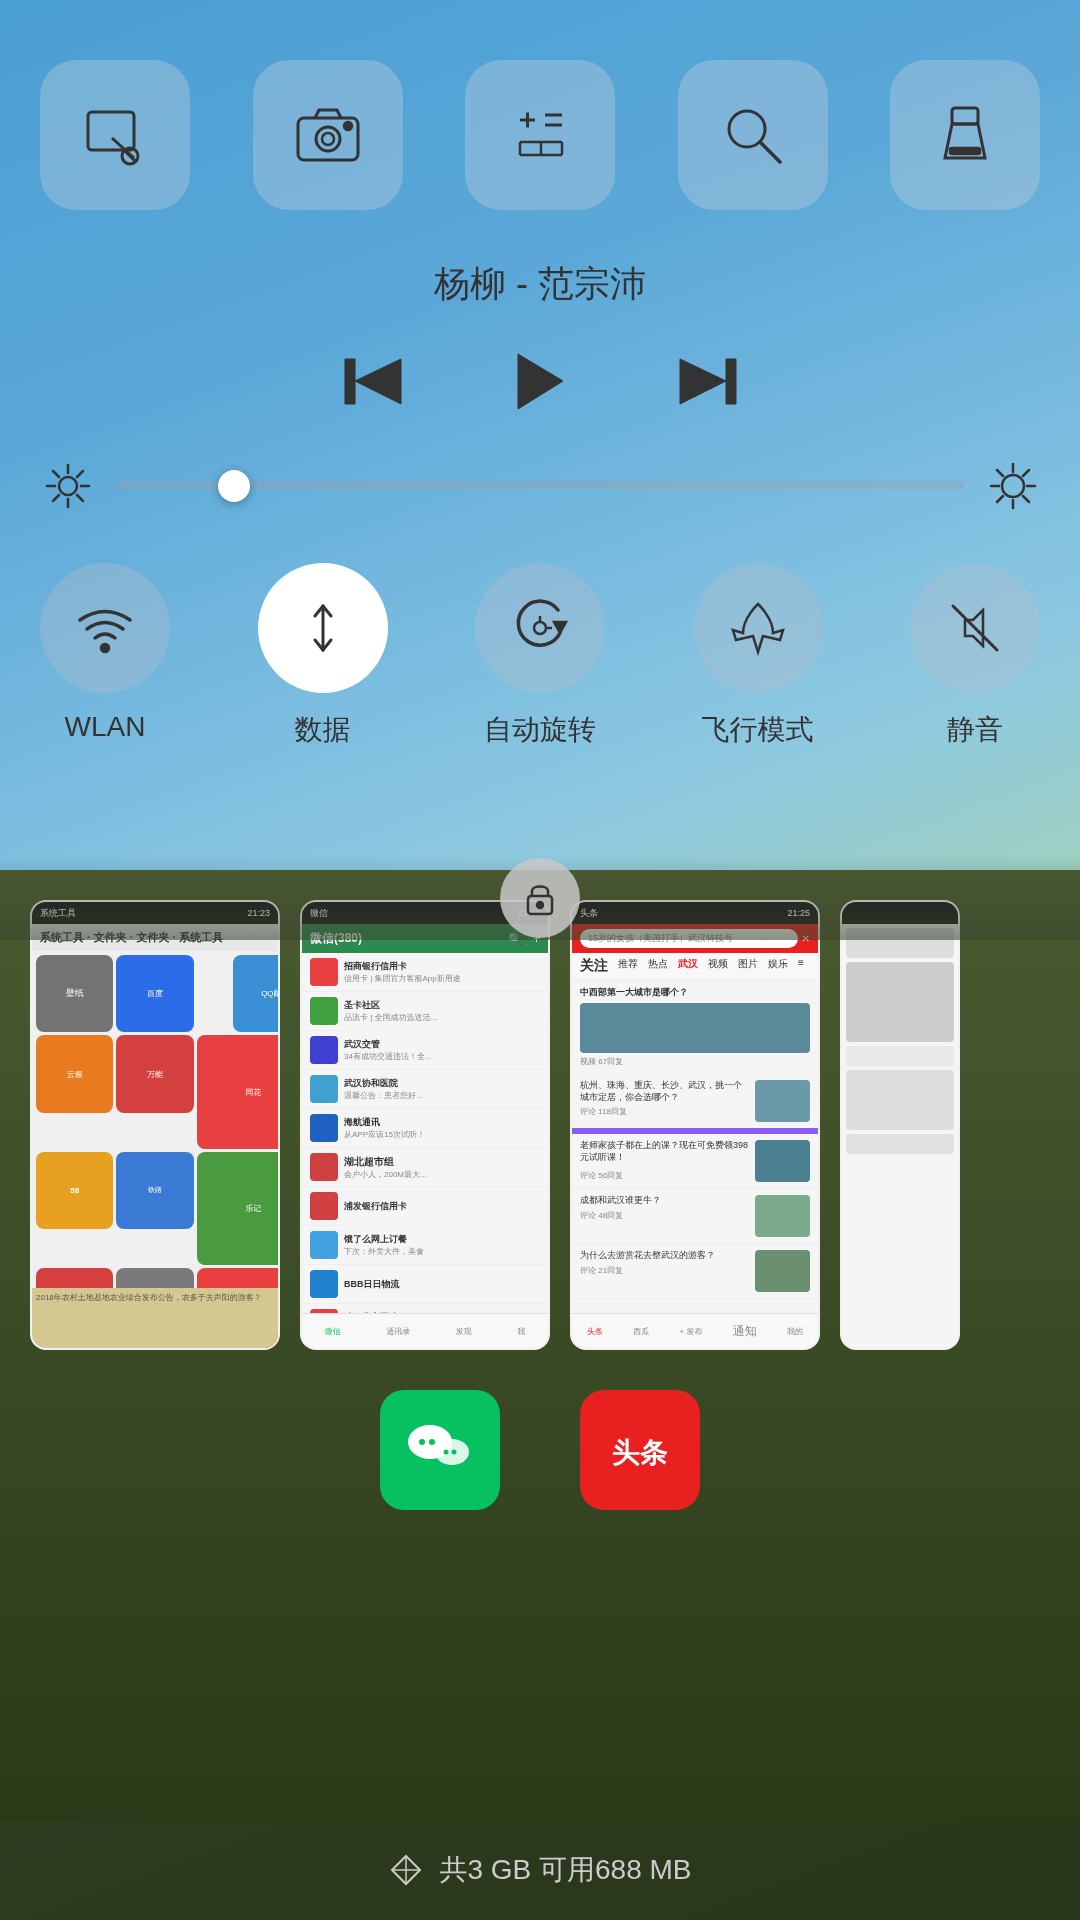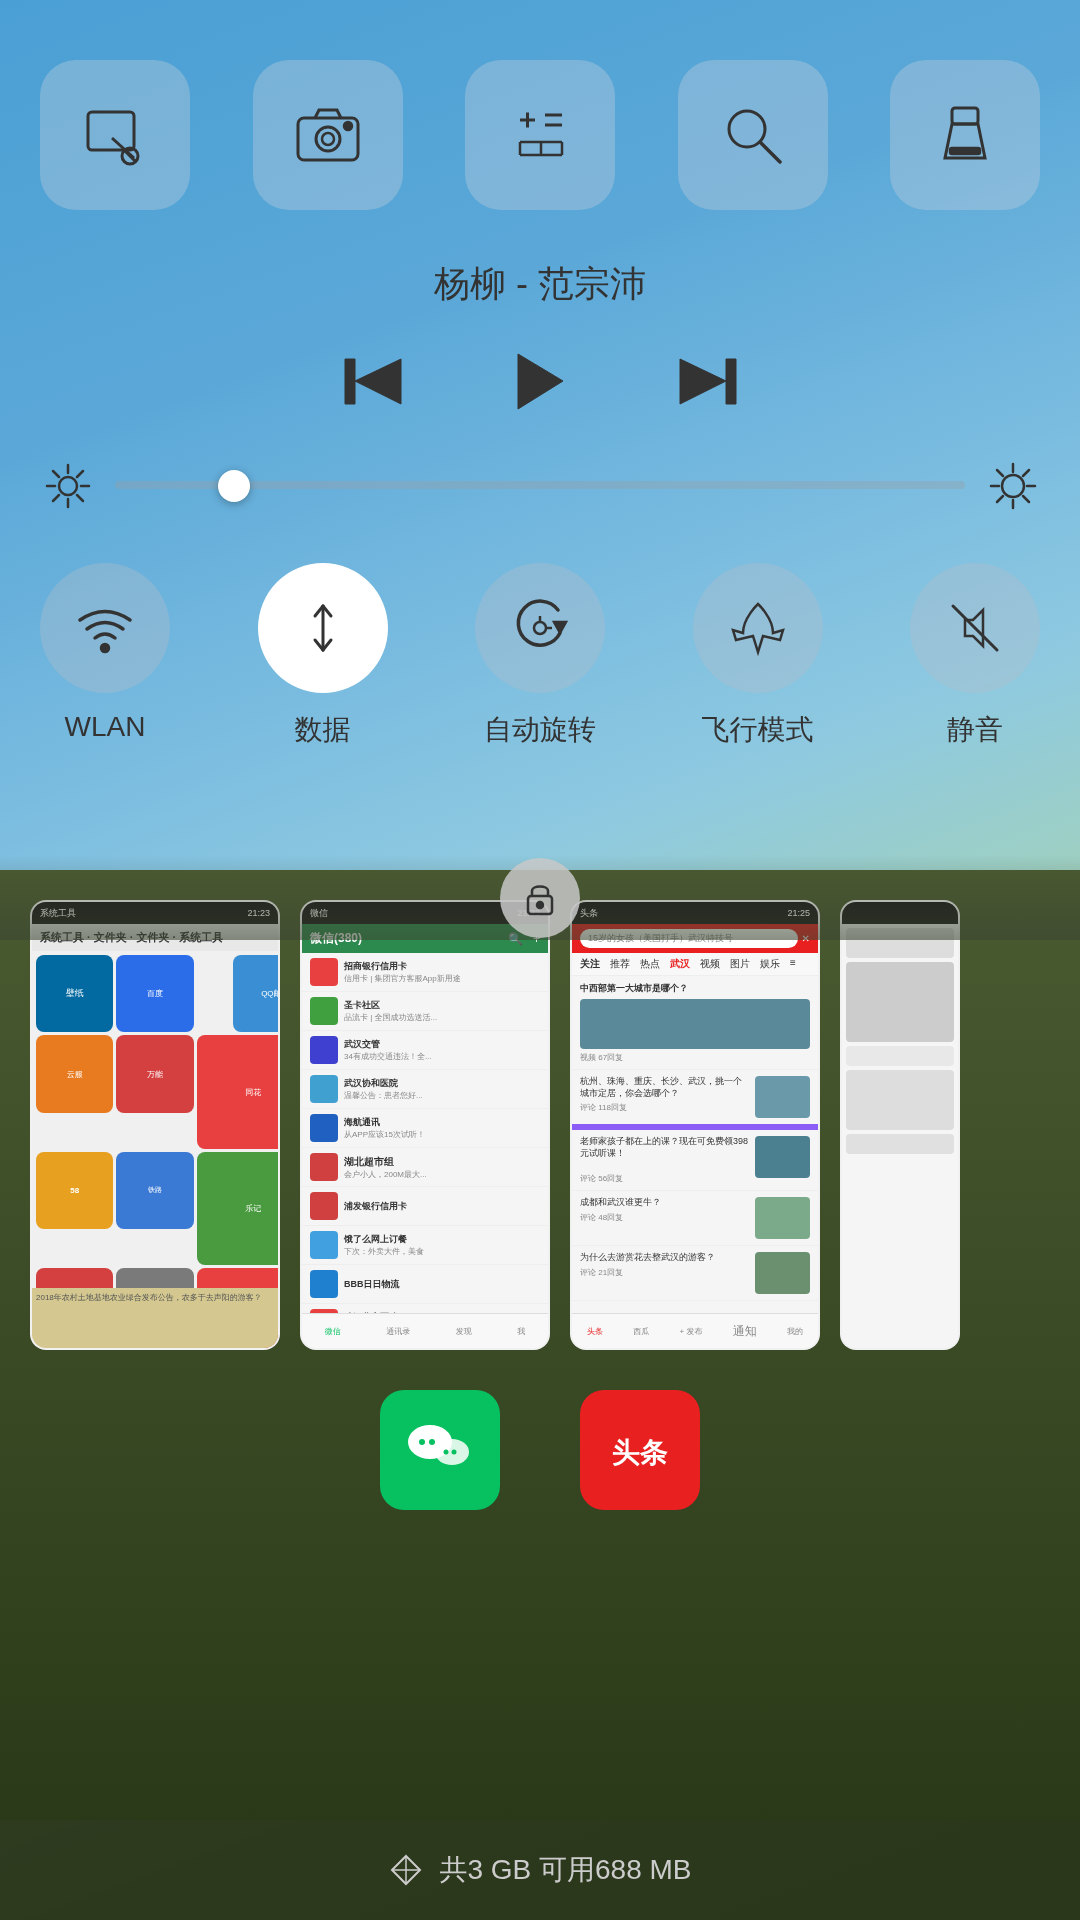--- a/index.html
+++ b/index.html
@@ -509,21 +509,21 @@
 
     <div class="app-card" style="width:250px;height:450px;">
       <div style="height:100%;background:#f0f0f0;position:relative;overflow:hidden;">
         <div class="screen-status" style="height:22px;background:#1a1a1a;display:flex;align-items:center;justify-content:space-between;padding:0 8px;">
           <span style="font-size:9px;color:white;">系统工具</span>
           <span style="font-size:9px;color:white;">21:23</span>
         </div>
         <div style="background:#e8e8e8;padding:6px 8px;font-size:11px;color:#333;font-weight:bold;">系统工具 · 文件夹 · 文件夹 · 系统工具</div>
         <div style="padding:4px;background:#f0f0f0;">
           <div style="display:grid;grid-template-columns:1fr 1fr 1fr;gap:3px;">
-            <div style="background:#0369a1;border-radius:8px;aspect-ratio:1;display:flex;align-items:center;justify-content:center;font-size:9px;color:white;">壁纸</div>
+            <div style="background:#737373;border-radius:8px;aspect-ratio:1;display:flex;align-items:center;justify-content:center;font-size:9px;color:white;">壁纸</div>
             <div style="background:#2b6de8;border-radius:8px;aspect-ratio:1;display:flex;align-items:center;justify-content:center;font-size:8px;color:white;">百度</div>
             <div style="background:#3a8fd4;border-radius:8px;aspect-ratio:1;display:flex;align-items:center;justify-content:center;font-size:8px;color:white;margin-left:36px;">QQ邮</div>
             <div style="background:#e87a20;border-radius:8px;aspect-ratio:1;display:flex;align-items:center;justify-content:center;font-size:8px;color:white;">云服</div>
             <div style="background:#d44040;border-radius:8px;aspect-ratio:1;display:flex;align-items:center;justify-content:center;font-size:8px;color:white;">万能</div>
             <div style="background:#e84040;border-radius:8px;aspect-ratio:1;display:flex;align-items:center;justify-content:center;font-size:8px;color:white;">同花</div>
             <div style="background:#e8a020;border-radius:8px;aspect-ratio:1;display:flex;align-items:center;justify-content:center;font-size:8px;color:white;font-weight:bold;">58</div>
             <div style="background:#3a7ad4;border-radius:8px;aspect-ratio:1;display:flex;align-items:center;justify-content:center;font-size:7px;color:white;">铁路</div>
             <div style="background:#4a9a40;border-radius:8px;aspect-ratio:1;display:flex;align-items:center;justify-content:center;font-size:8px;color:white;">乐记</div>
             <div style="background:#d44040;border-radius:8px;aspect-ratio:1;display:flex;align-items:center;justify-content:center;font-size:7px;color:white;">广发</div>
             <div style="background:#7a7a7a;border-radius:8px;aspect-ratio:1;display:flex;align-items:center;justify-content:center;font-size:7px;color:white;">文件</div>
@@ -636,21 +636,21 @@
       <div style="height:100%;background:#f5f5f5;overflow:hidden;">
         <div style="height:22px;background:#1a1a1a;display:flex;align-items:center;justify-content:space-between;padding:0 8px;">
           <span style="font-size:9px;color:white;">头条</span>
           <span style="font-size:9px;color:white;">21:25</span>
         </div>
         <div style="background:#e82020;padding:5px 8px;display:flex;align-items:center;gap:4px;">
           <div style="flex:1;background:white;border-radius:12px;padding:3px 8px;font-size:9px;color:#888;white-space:nowrap;overflow:hidden;text-overflow:ellipsis;">15岁的女孩（美国打手）武汉特技号</div>
           <span style="color:white;font-size:10px;">✕</span>
         </div>
         <div style="display:flex;padding:4px 8px;background:#f8f8f8;border-bottom:1px solid #eee;gap:10px;overflow:hidden;">
-          <span style="font-size:10px;color:#333;font-weight:bold;">关注</span>
+          <span style="font-size:14px;color:#333;font-weight:bold;">关注</span>
           <span style="font-size:10px;color:#333;">推荐</span>
           <span style="font-size:10px;color:#333;">热点</span>
           <span style="font-size:10px;color:#e82020;font-weight:bold;">武汉</span>
           <span style="font-size:10px;color:#333;">视频</span>
           <span style="font-size:10px;color:#333;">图片</span>
           <span style="font-size:10px;color:#333;">娱乐</span>
           <span style="font-size:10px;color:#333;">≡</span>
         </div>
         <div style="overflow:hidden;">
           <div style="padding:6px 8px;border-bottom:1px solid #eee;">
@@ -661,21 +661,21 @@
           <div style="padding:6px 8px;border-bottom:6px solid #8b5cf6;display:flex;gap:6px;align-items:flex-start;">
             <div style="flex:1;">
               <div style="font-size:9px;color:#333;line-height:1.3;">杭州、珠海、重庆、长沙、武汉，挑一个城市定居，你会选哪个？</div>
               <div style="font-size:8px;color:#888;margin-top:3px;">评论 118回复</div>
             </div>
             <div style="width:55px;height:42px;background:#6a9aaa;border-radius:4px;flex-shrink:0;"></div>
           </div>
           <div style="padding:6px 8px;border-bottom:1px solid #eee;display:flex;gap:6px;align-items:flex-start;">
             <div style="flex:1;">
               <div style="font-size:9px;color:#333;line-height:1.3;">老师家孩子都在上的课？现在可免费领398元试听课！</div>
-              <div style="font-size:8px;color:#888;margin-top:14px;">评论 56回复</div>
+              <div style="font-size:8px;color:#888;margin-top:7px;">评论 56回复</div>
             </div>
             <div style="width:55px;height:42px;background:#4a8090;border-radius:4px;flex-shrink:0;"></div>
           </div>
           <div style="padding:6px 8px;border-bottom:1px solid #eee;display:flex;gap:6px;align-items:flex-start;">
             <div style="flex:1;">
               <div style="font-size:9px;color:#333;line-height:1.3;">成都和武汉谁更牛？</div>
               <div style="font-size:8px;color:#888;margin-top:3px;">评论 48回复</div>
             </div>
             <div style="width:55px;height:42px;background:#7aaa8a;border-radius:4px;flex-shrink:0;"></div>
           </div>

